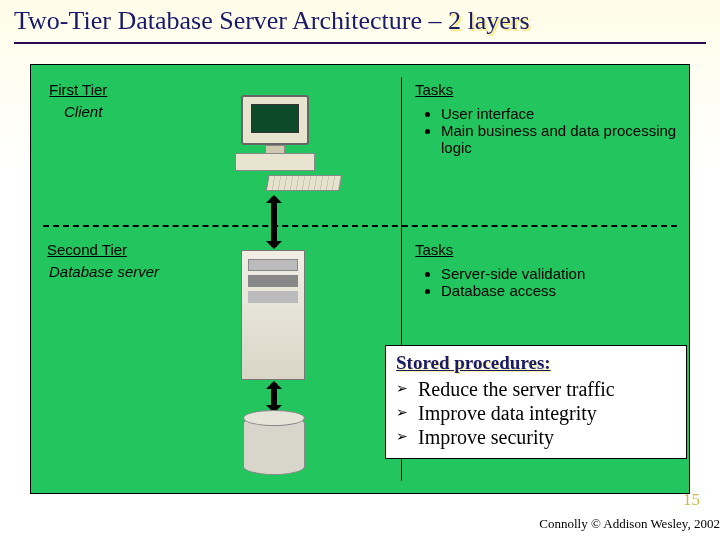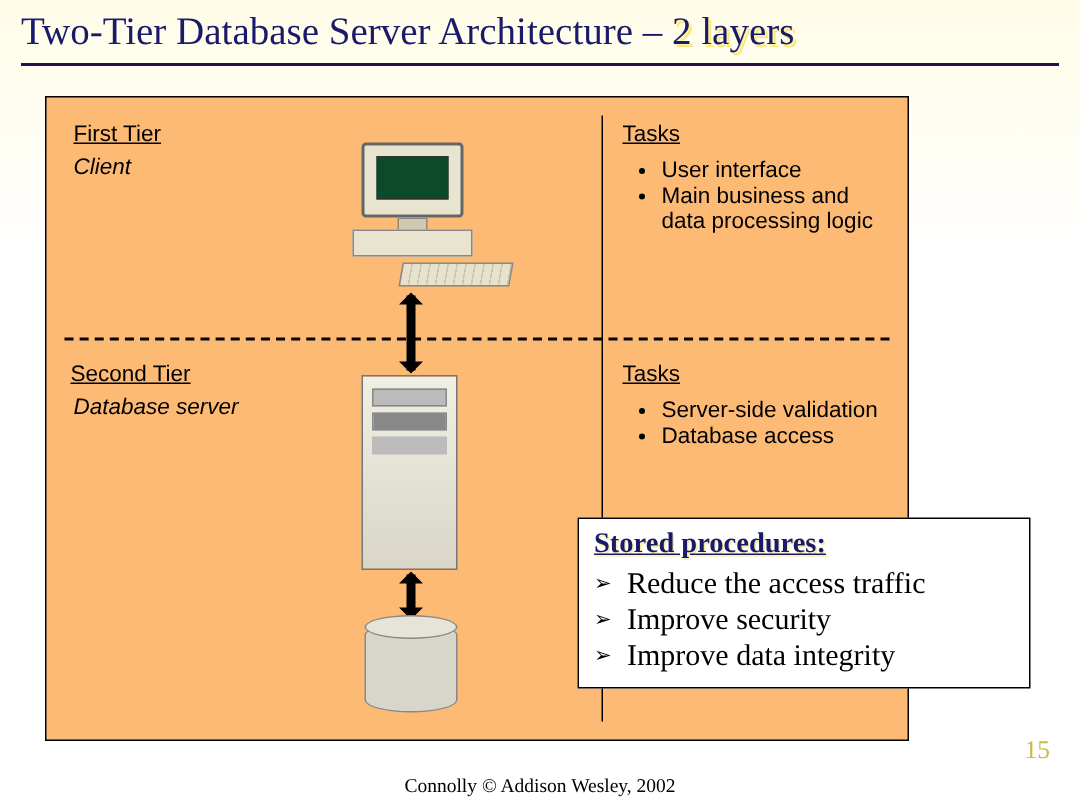--- a/index.html
+++ b/index.html
@@ -21,24 +21,24 @@
     text-shadow: 1px 1px 0 #fff2a8, 2px 2px 0 #f5e97a;
   }
   .title-rule {
     margin: 4px 14px 0 14px;
     border: none;
     border-top: 2px solid #2b0d52;
   }
   .diagram {
     margin: 20px 30px 0 30px;
     border: 1px solid #000;
-    width: 576px;
+    width: 660px;
     height: 430px;
     position: relative;
-    background: #fdba74;
+    background: #22c55e;
     font-family: Arial, Helvetica, sans-serif;
     color: #000;
   }
   .col-rule {
     position: absolute;
     top: 12px;
     bottom: 12px;
     left: 370px;
     border-left: 1px solid #000;
   }
@@ -147,21 +147,21 @@
   .stored-box ul { list-style: none; padding-left: 22px; }
   .stored-box li { font-size: 20px; margin: 1px 0; position: relative; }
   .stored-box li::before {
     content: "➢";
     position: absolute; left: -22px; top: 2px;
     font-size: 14px; color: #000;
   }
   .credit {
     position: absolute;
     left: 0; right: 0; bottom: 8px;
-    text-align: center;
+    text-align: right;
     font-size: 13px;
     color: #000;
   }
   .pagenum {
     position: absolute;
     right: 20px; bottom: 30px;
     color: #c9ba44;
     font-size: 17px;
   }
 </style>
@@ -171,21 +171,21 @@
 <div class="title">
   <span>Two-Tier Database Server Architecture – </span><span class="em">2 layers</span>
 </div>
 <hr class="title-rule">
 
 <div class="diagram">
   <div class="col-rule"></div>
   <div class="tier-sep"></div>
 
   <div class="lbl lbl-head" style="left:18px; top:16px;">First Tier</div>
-  <div class="lbl lbl-sub" style="left:18px; top:38px;">Client</div>
+  <div class="lbl lbl-sub" style="left:33px; top:38px;">Client</div>
 
   <div class="lbl lbl-head" style="left:384px; top:16px;">Tasks</div>
   <div class="lbl" style="left:392px; top:40px; right:12px;">
     <ul class="b">
       <li>User interface</li>
       <li>Main business and data processing logic</li>
     </ul>
   </div>
 
   <div class="lbl lbl-head" style="left:4px; top:176px;margin-left:12px;">Second Tier</div>
@@ -206,21 +206,21 @@
       <div class="kb"></div>
   </div>
   <div class="arrow a1"></div>
   <div class="server"></div>
   <div class="arrow a2"></div>
   <div class="db"></div>
 
   <div class="stored-box">
     <div class="hd">Stored procedures:</div>
     <ul>
-      <li>Reduce the access traffic</li>
+      <li>Reduce the server traffic</li>
+      <li>Improve data integrity</li>
       <li>Improve security</li>
-      <li>Improve data integrity</li>
     </ul>
   </div>
 </div>
 
 <div class="pagenum">15</div>
 <div class="credit">Connolly © Addison Wesley, 2002</div>
 
 </body></html>

